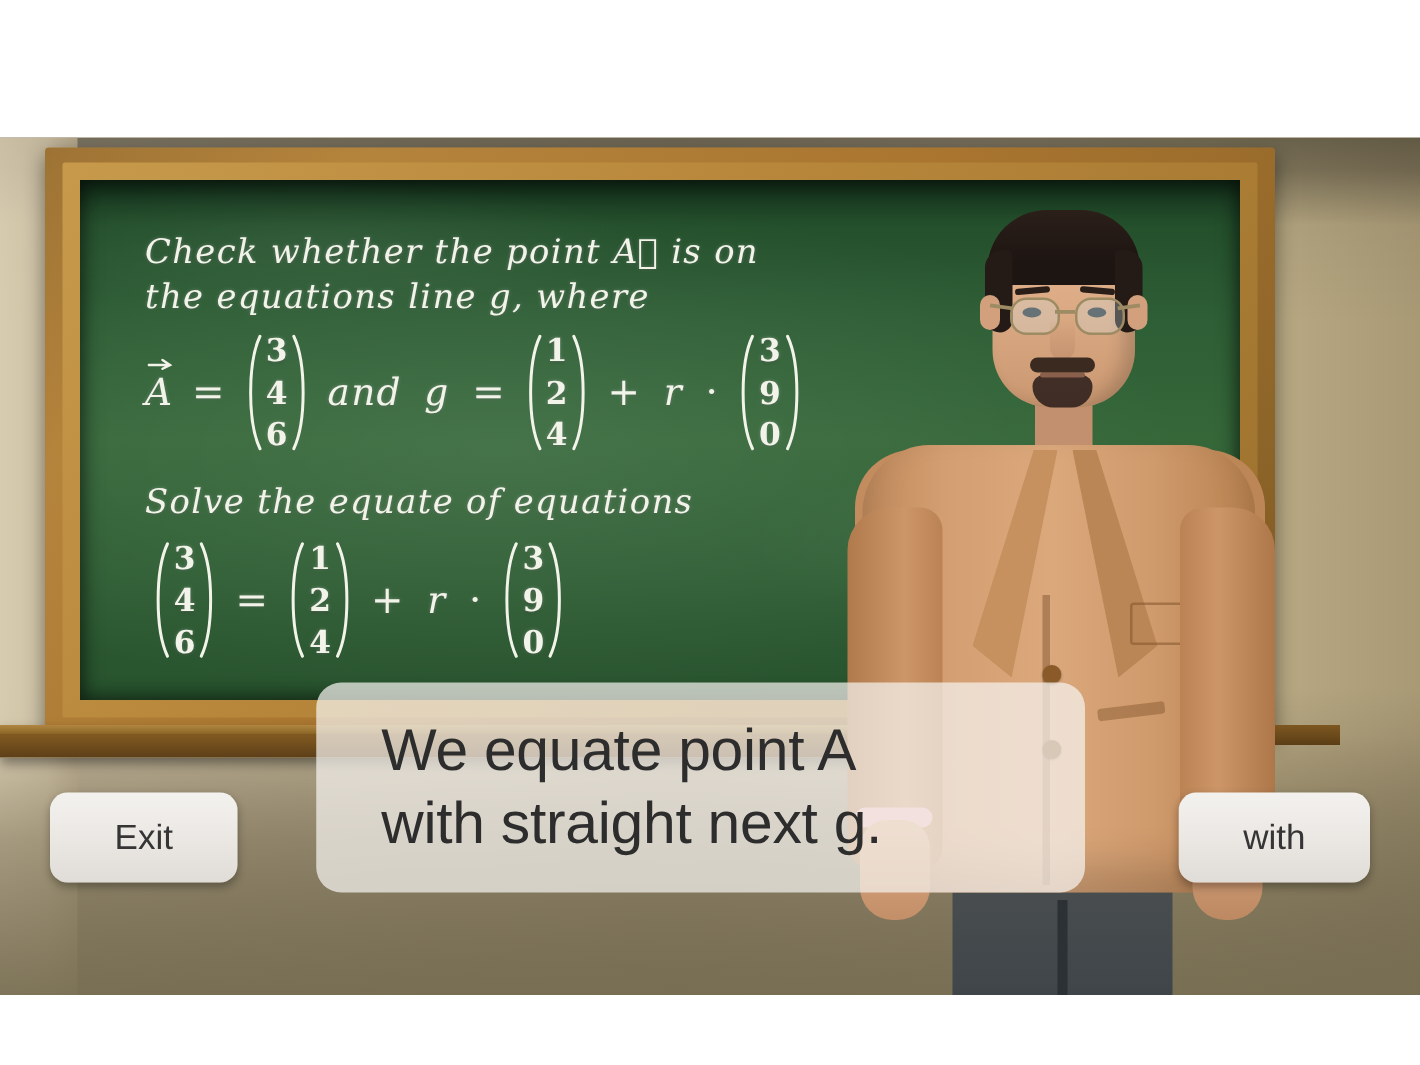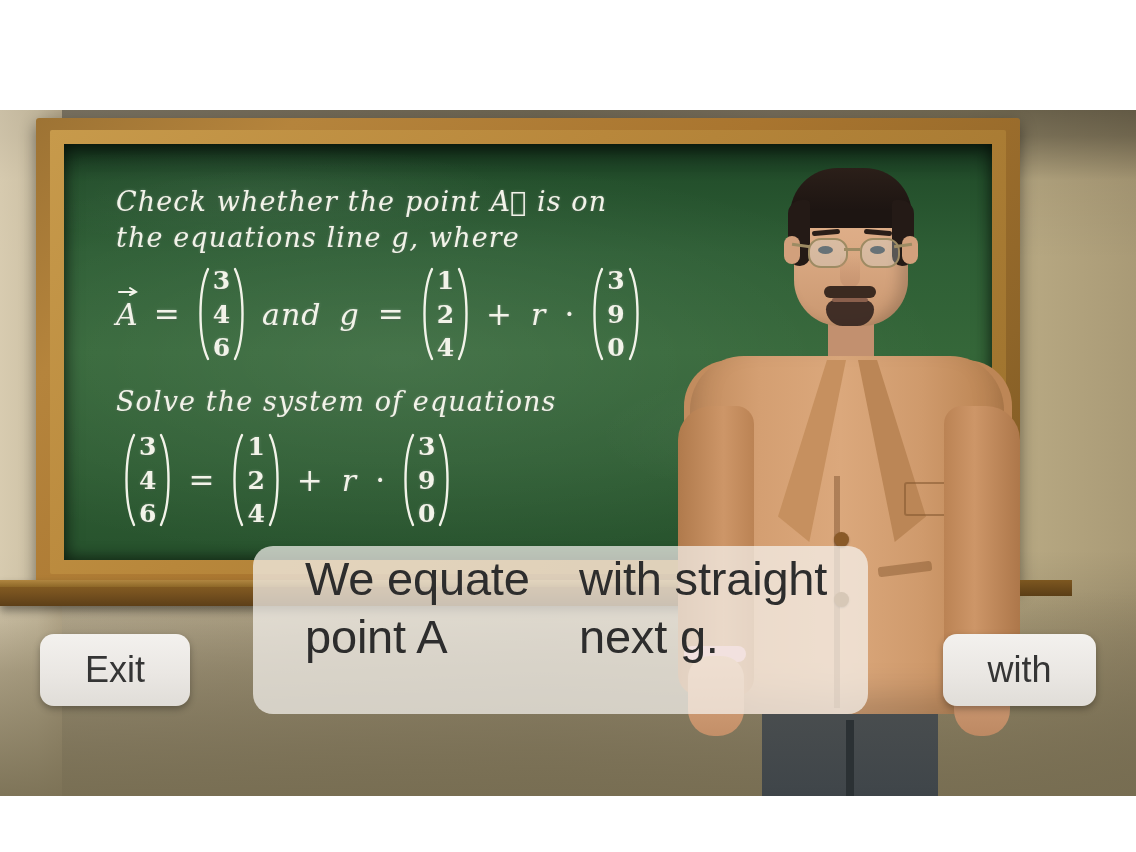--- a/index.html
+++ b/index.html
@@ -197,35 +197,35 @@
 
   .t-trousers{left:96px;top:540px;width:176px;height:146px;
     background:linear-gradient(to bottom,#4a4e4f 0%,#40464a 60%,#333a3d 100%);border-radius:6px;}
   .t-leg-split{left:180px;top:560px;width:8px;height:126px;background:#2b3134;}
 
   
   .caption{
     position:absolute;left:253px;top:436px;width:615px;height:168px;
     background:rgba(245,243,238,.72);
     border-radius:20px;
-    display:flex;flex-direction:row;justify-content:space-between;
+    display:flex;flex-direction:column;justify-content:center;
     padding:4px 0 6px 52px;box-sizing:border-box;
   }
   .caption span{
     display:block;color:#2d2d2d;font-size:47px;line-height:1.23;
     font-family:"Liberation Sans",sans-serif;font-weight:400;letter-spacing:-0.2px;
   }
 
   
   .btn{
     position:absolute;
     background:linear-gradient(to bottom,#f3f1ee 0%,#eae7e3 55%,#e0ddd8 100%);
     border-radius:14px;
     display:flex;align-items:center;justify-content:center;
-    color:#353535;font-size:36px;font-family:"Liberation Sans",sans-serif;
+    color:#353535;font-size:28px;font-family:"Liberation Sans",sans-serif;
     box-shadow:0 3px 7px rgba(0,0,0,.30);
     cursor:pointer;user-select:none;
   }
   #btn-exit{left:40px;top:524px;width:150px;height:72px;}
   #btn-next{left:943px;top:524px;width:153px;height:72px;}
 </style>
 </head>
 <body>
 
 <div id="stage">
@@ -311,21 +311,21 @@
                 <span>0</span>
               </span>
               <span class="paren">
                 <svg width="16" height="96" viewBox="0 0 16 96">
                     <path d="M2 3 C12 24,12 72,2 93" stroke="#f2f3e9" stroke-width="2.4" fill="none" stroke-linecap="round"></path>
                   </svg>
               </span>
             </span>
           </div>
 
-          <div class="chalk chalk-line" id="solve-line">Solve the system of equations</div>
+          <div class="chalk chalk-line" id="solve-line">Solve the equate of equations</div>
 
           <div class="eqrow" id="eq-sys">
             <span class="colvec">
               <span class="paren">
                 <svg width="16" height="96" viewBox="0 0 16 96">
                     <path d="M14 3 C4 24,4 72,14 93" stroke="#f2f3e9" stroke-width="2.4" fill="none" stroke-linecap="round"></path>
                   </svg>
               </span>
               <span class="vals">
                 <span>3</span>

